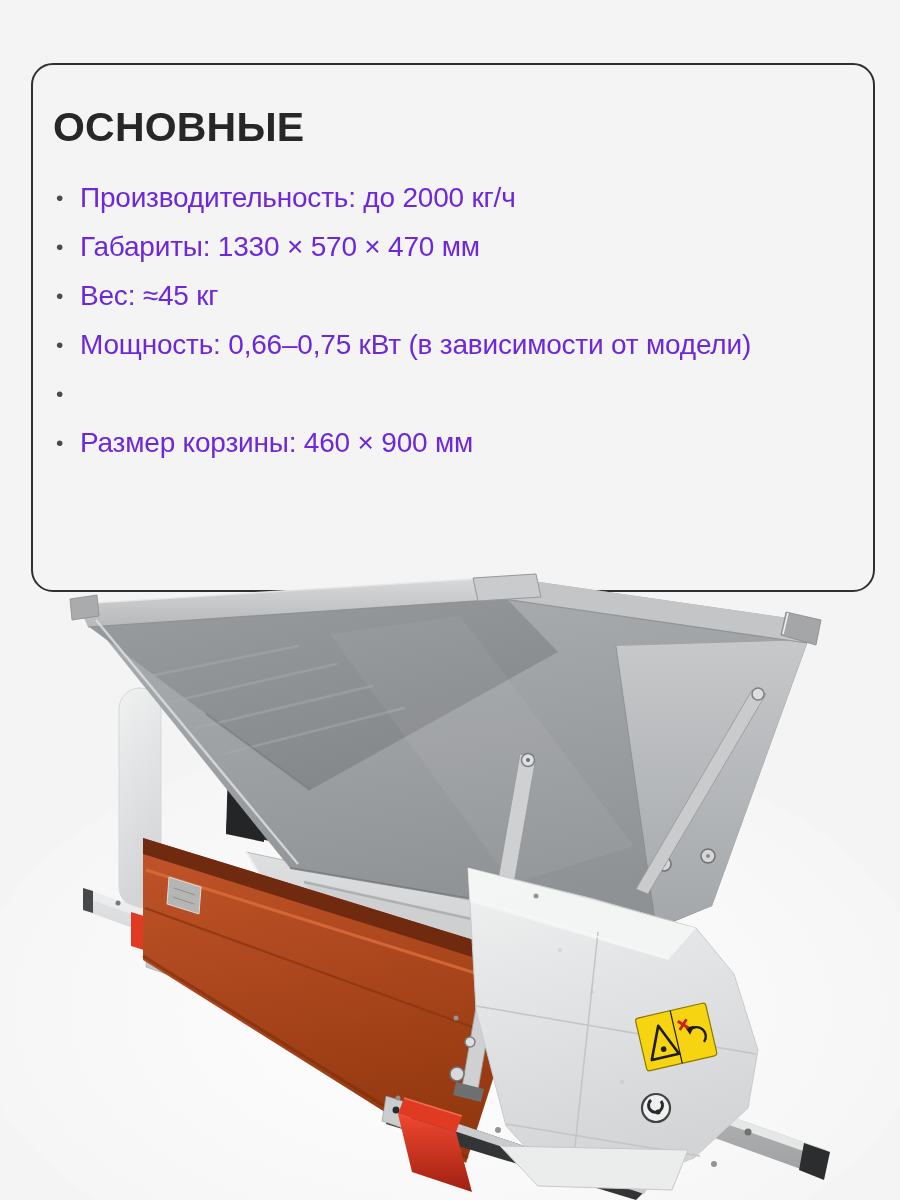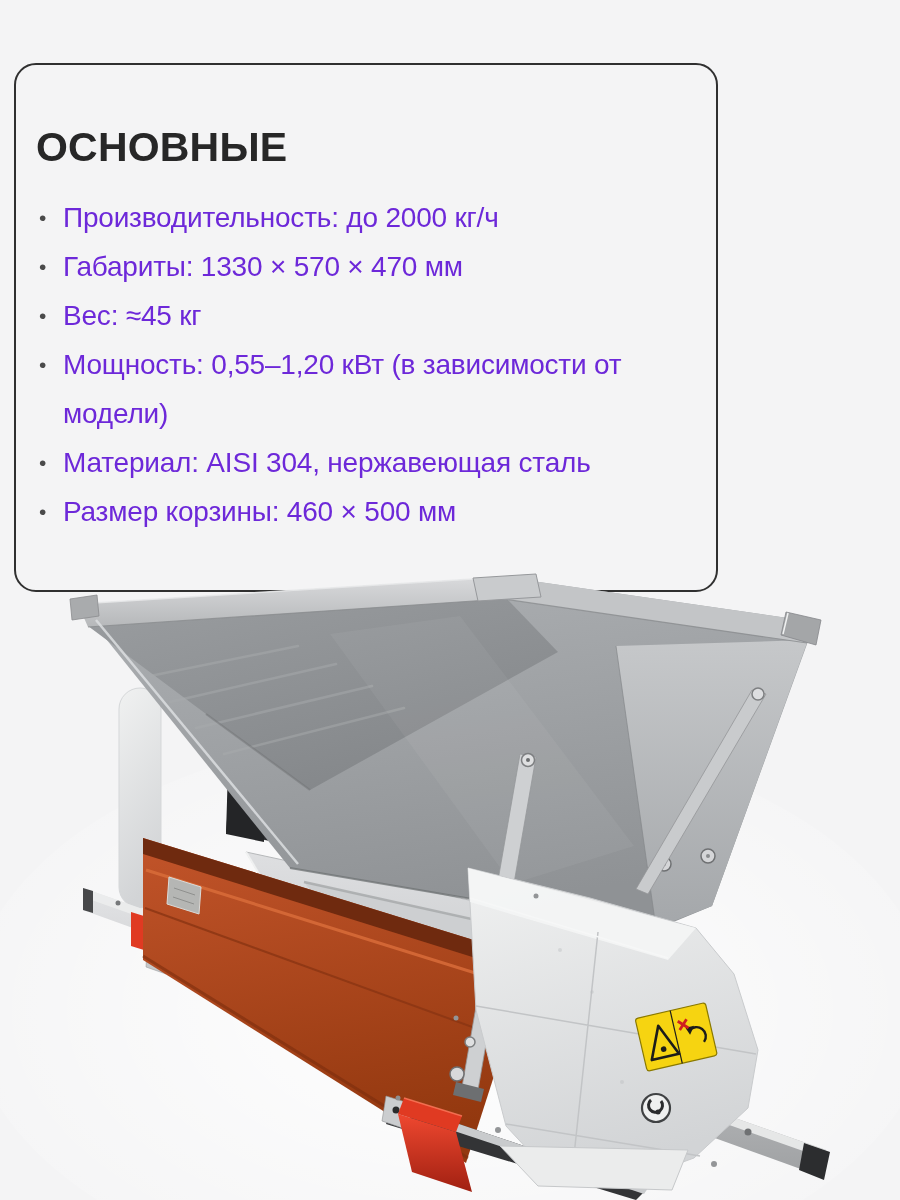--- a/index.html
+++ b/index.html
@@ -3,24 +3,24 @@
 <meta charset="utf-8">
 <style>
   html,body{margin:0;padding:0;}
   body{
     width:900px;height:1200px;
     background:#f4f4f5;
     font-family:"Liberation Sans","DejaVu Sans",sans-serif;
     position:relative;overflow:hidden;
   }
   .spec-card{
-    position:absolute;left:14px;top:63px;
-    width:704px;height:529px;box-sizing:border-box;
+    position:absolute;left:31px;top:63px;
+    width:844px;height:529px;box-sizing:border-box;
     border:2px solid #303030;border-radius:22px;
-    padding:56px 20px;background:transparent;
+    padding:36px 20px;background:transparent;
   }
   .card-title{
     margin:0 0 20px 0;
     font-size:41px;line-height:52px;font-weight:700;
     color:#272727;letter-spacing:.2px;
   }
   .card-title span{display:block;}
   ul.specs{list-style:none;margin:0;padding:0;}
   li.spec{display:flex;align-items:flex-start;}
   .bullet{
@@ -50,29 +50,28 @@
     <li class="spec">
       <span class="bullet">•</span>
       <span class="spec-text">Габариты: 1330 × 570 × 470 мм</span>
     </li>
     <li class="spec">
       <span class="bullet">•</span>
       <span class="spec-text">Вес: ≈45 кг</span>
     </li>
     <li class="spec">
       <span class="bullet">•</span>
-      <span class="spec-text">Мощность: 0,55–1,20 кВт (в зависимости от модели)</span>
-    </li>
-    <li class="spec">
-      <span class="bullet">•</span>
-      <span class="spec-text">Материал: AISI 304, нержавеющая сталь</span>
-    </li>
-    <li class="spec">
-      <span class="bullet">•</span>
-      <span class="spec-text">Размер корзины: 460 × 500 мм</span>
+      <span class="spec-text">Мощность: 0,66–0,75 кВт (в зависимости от модели)</span>
+    </li>
+    <li class="spec">
+      <span class="bullet">•</span>
+    </li>
+    <li class="spec">
+      <span class="bullet">•</span>
+      <span class="spec-text">Размер корзины: 460 × 900 мм</span>
     </li>
   </ul>
 </section>
 
 <figure class="product">
 <svg width="900" height="640" viewBox="0 560 900 640" xmlns="http://www.w3.org/2000/svg" role="img" aria-label="grape-destemmer-crusher-photo">
   <defs>
     <radialGradient id="gGlow" cx="50%" cy="50%" r="60%">
       <stop offset="0" stop-color="#ffffff" stop-opacity="0.95"></stop>
       <stop offset="1" stop-color="#ffffff" stop-opacity="0"></stop>

